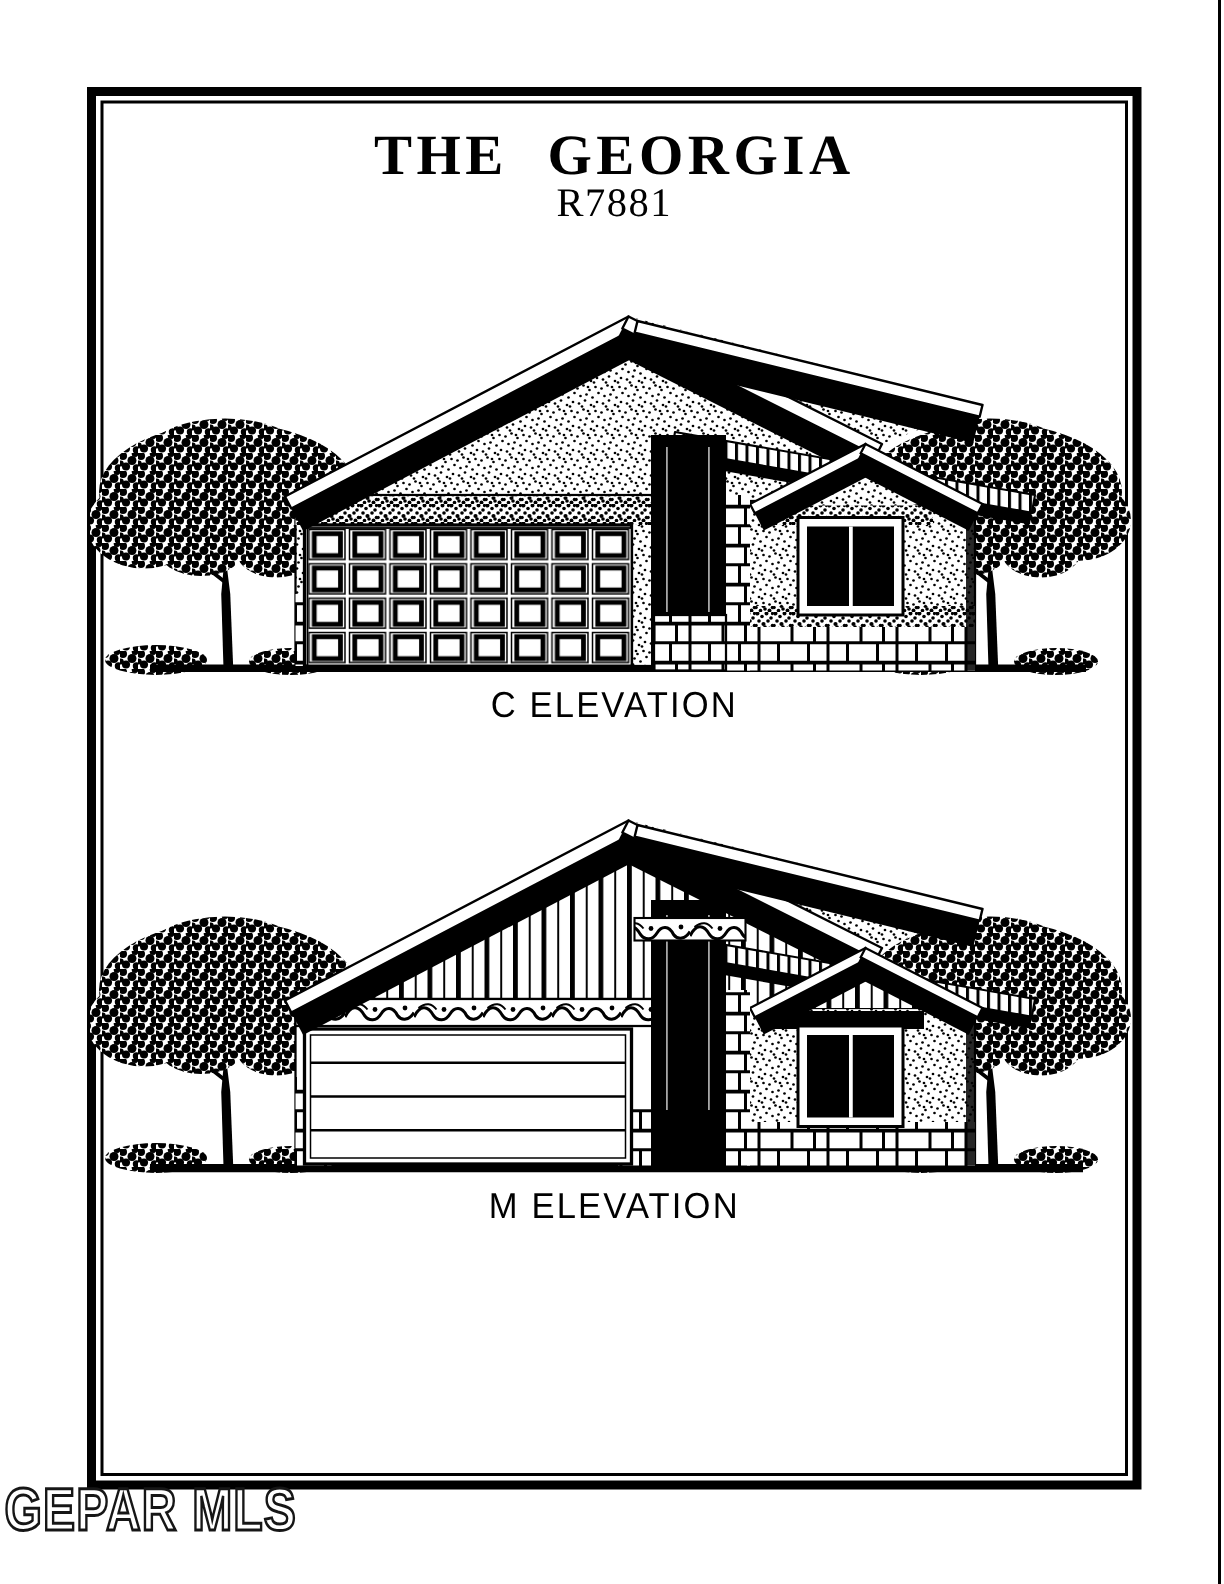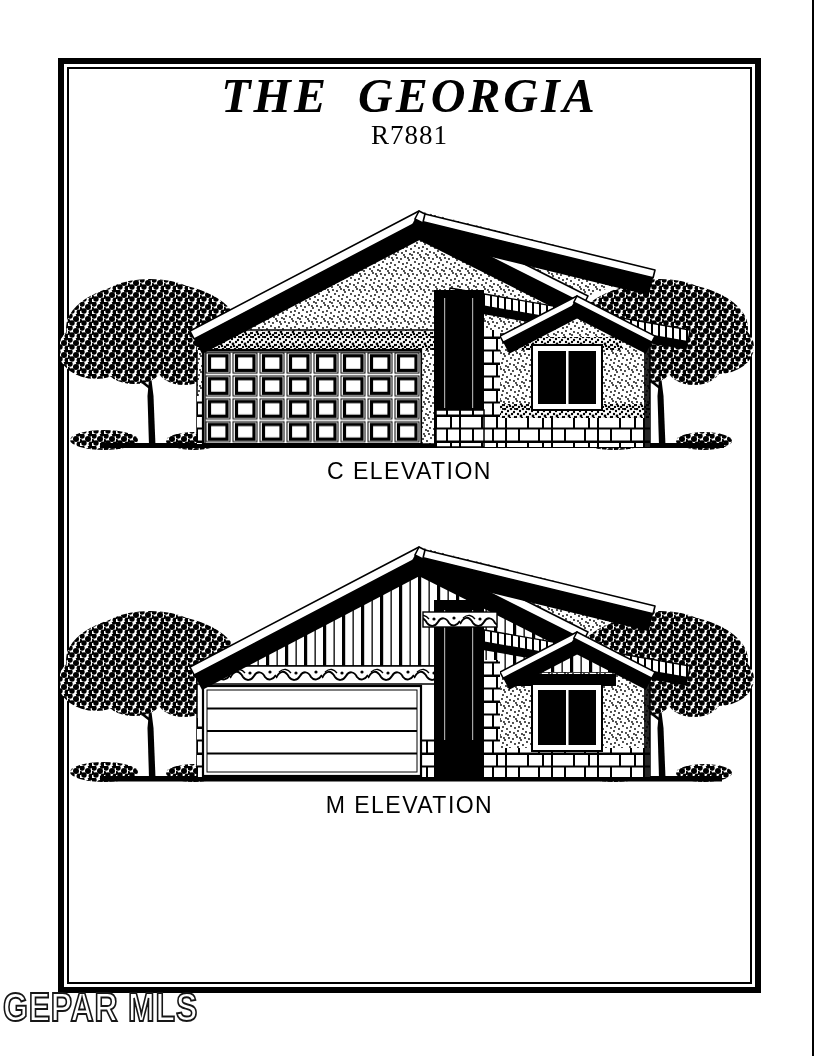--- a/index.html
+++ b/index.html
@@ -3,23 +3,23 @@
 <meta charset="utf-8">
 <style>
   html,body{margin:0;padding:0;background:#888;}
   .sheet{position:relative;width:816px;height:1056px;background:#ffffff;overflow:hidden;
          font-family:"Liberation Sans",sans-serif;}
   .border-outer{position:absolute;left:58px;top:58px;width:703px;height:935px;
                 box-sizing:border-box;border:6px solid #000;}
   .border-inner{position:absolute;left:67px;top:67px;width:685px;height:917px;
                 box-sizing:border-box;border:2px solid #000;}
   .title-wrap{position:absolute;left:58px;top:0;width:703px;text-align:center;color:#000;}
-  .plan-title{position:absolute;left:0;top:68px;width:100%;
-              font-family:"Liberation Serif",serif;font-weight:bold;font-size:48px;
-              letter-spacing:3px;word-spacing:14px;font-style:italic;}
+  .plan-title{position:absolute;left:0;top:82px;width:100%;
+              font-family:"Liberation Serif",serif;font-weight:bold;font-size:38px;
+              letter-spacing:3px;word-spacing:14px;}
   .plan-model{position:absolute;left:0;top:120px;width:100%;
               font-family:"Liberation Serif",serif;font-weight:normal;font-size:27px;
               letter-spacing:1px;text-align:center;}
   .elev{position:absolute;}
   .elev-c{left:60px;top:185px;width:700px;height:270px;}
   .elev-m{left:60px;top:520px;width:700px;height:272px;}
   .elev-label{position:absolute;left:58px;width:703px;text-align:center;color:#000;
               font-size:24px;letter-spacing:1.5px;transform:scaleX(.96);}
   .label-c{top:457px;}
   .label-m{top:791px;}

